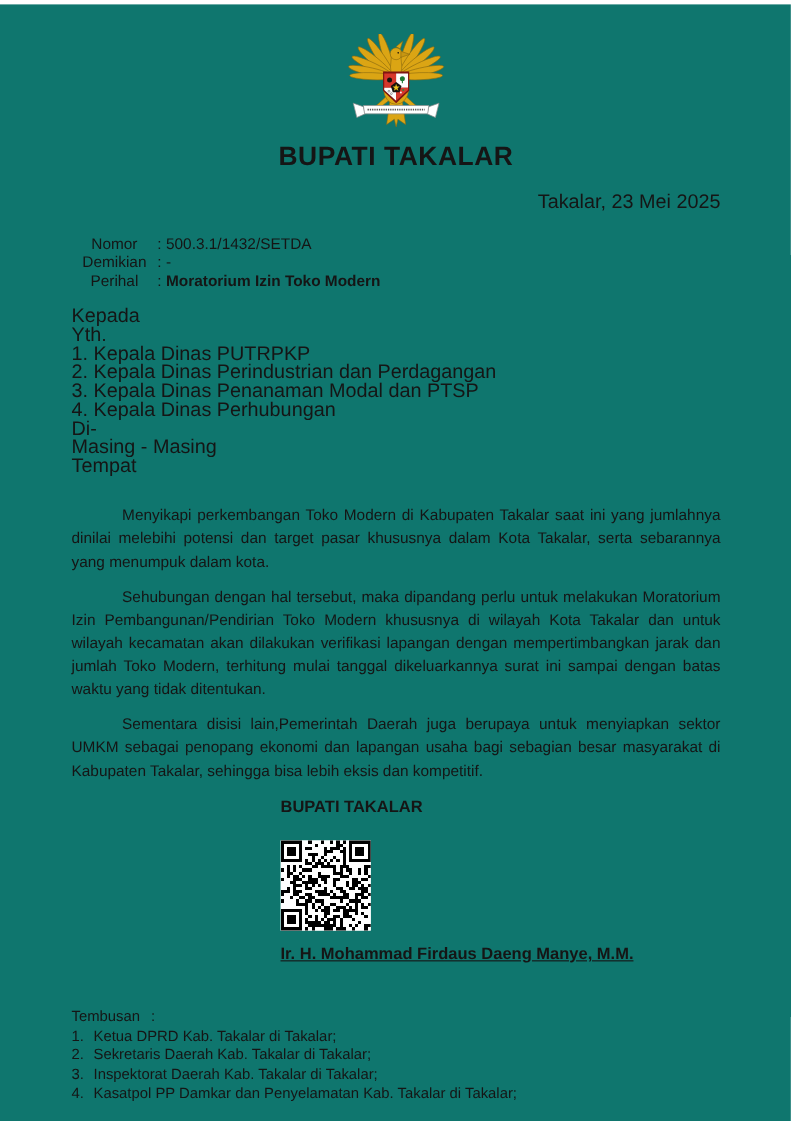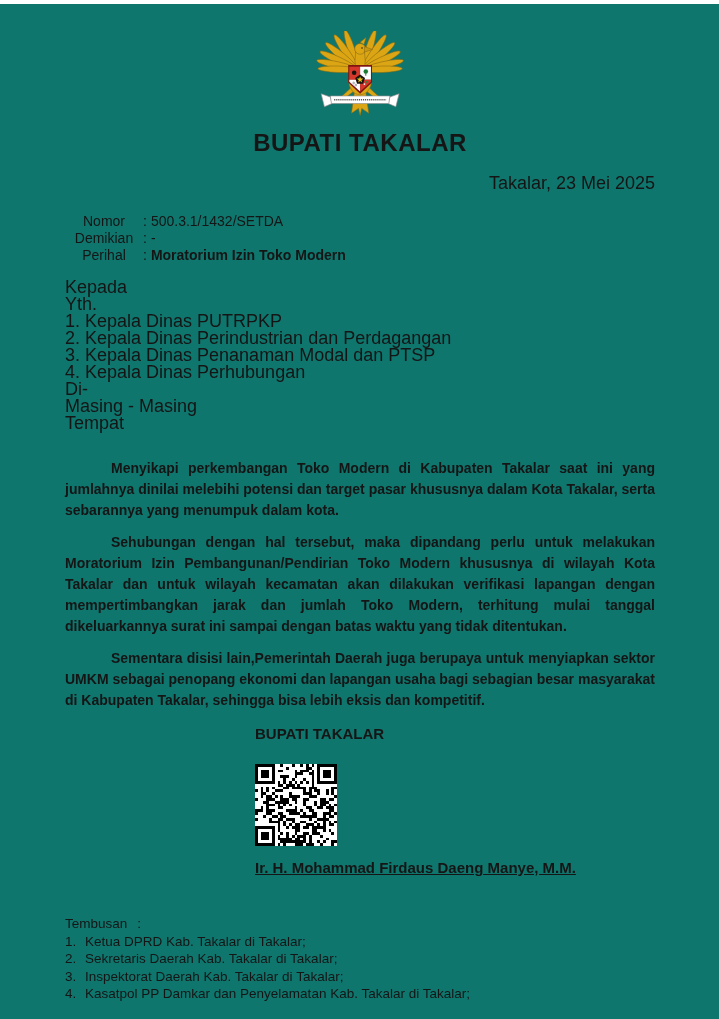--- a/index.html
+++ b/index.html
@@ -36,21 +36,21 @@
   .recipient{margin-top:15px;font-size:18px;line-height:17px;}
   ol.plain-list{margin:0;padding:0;list-style:none;counter-reset:n;}
   ol.plain-list li{
     counter-increment:n;
     padding-left:20px;text-indent:-20px;
   }
   ol.plain-list li::before{
     content:counter(n) ".";
     display:inline-block;width:20px;text-indent:0;
   }
-  .body-block{margin-top:26px;font-weight:bold;}
+  .body-block{margin-top:26px;}
   .body-block p{
     margin:0 0 11px 0;
     font-size:14px;
     line-height:21px;
     text-align:justify;
     text-indent:46px;
   }
   .sig-block{margin-left:190px;margin-top:14px;}
   .sig-title{font-size:15px;font-weight:bold;}
   .qr{margin-top:22px;width:82px;height:82px;display:block;background:#fff;}

